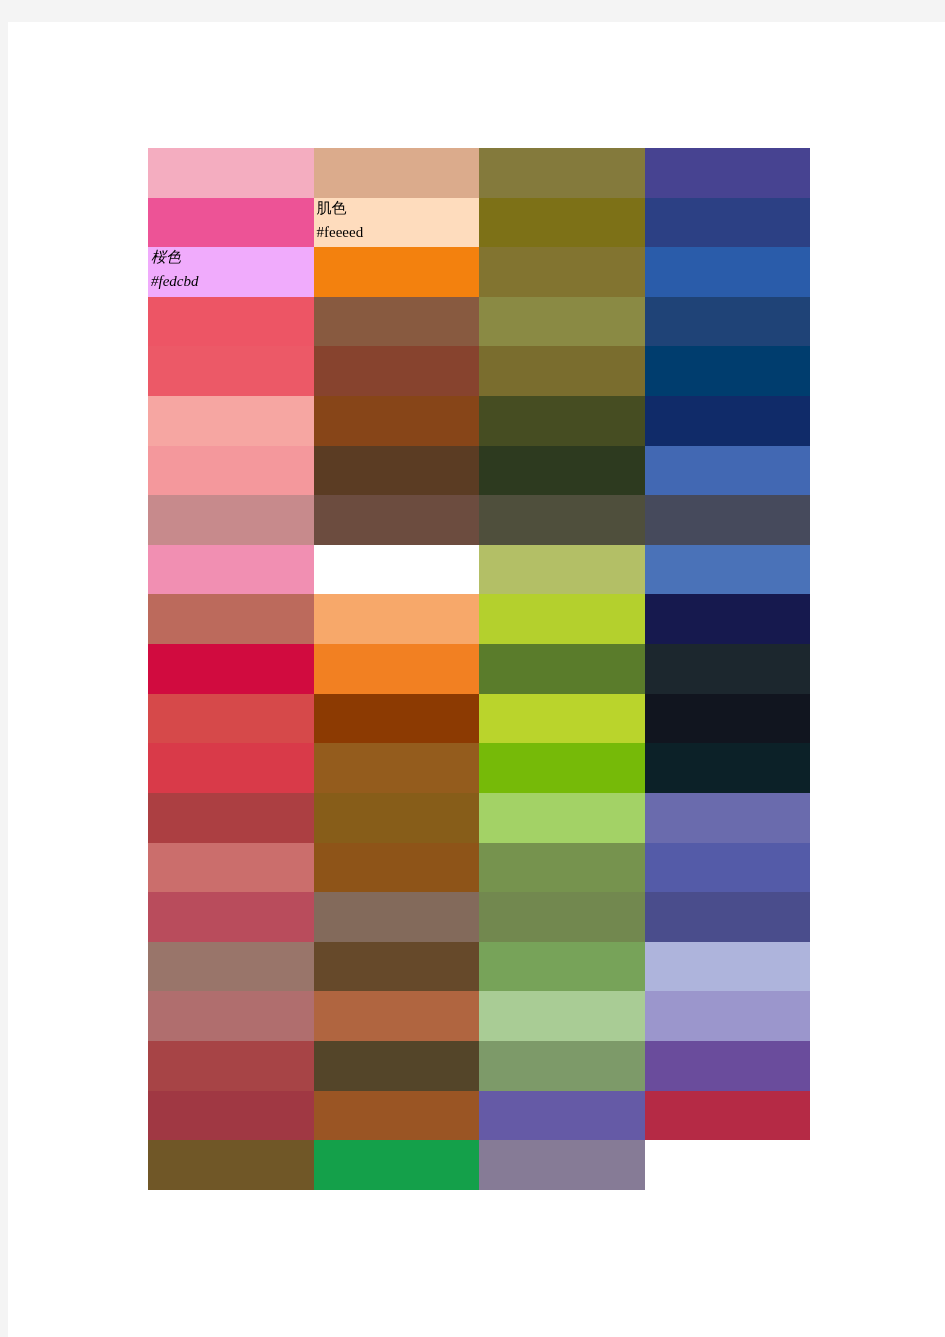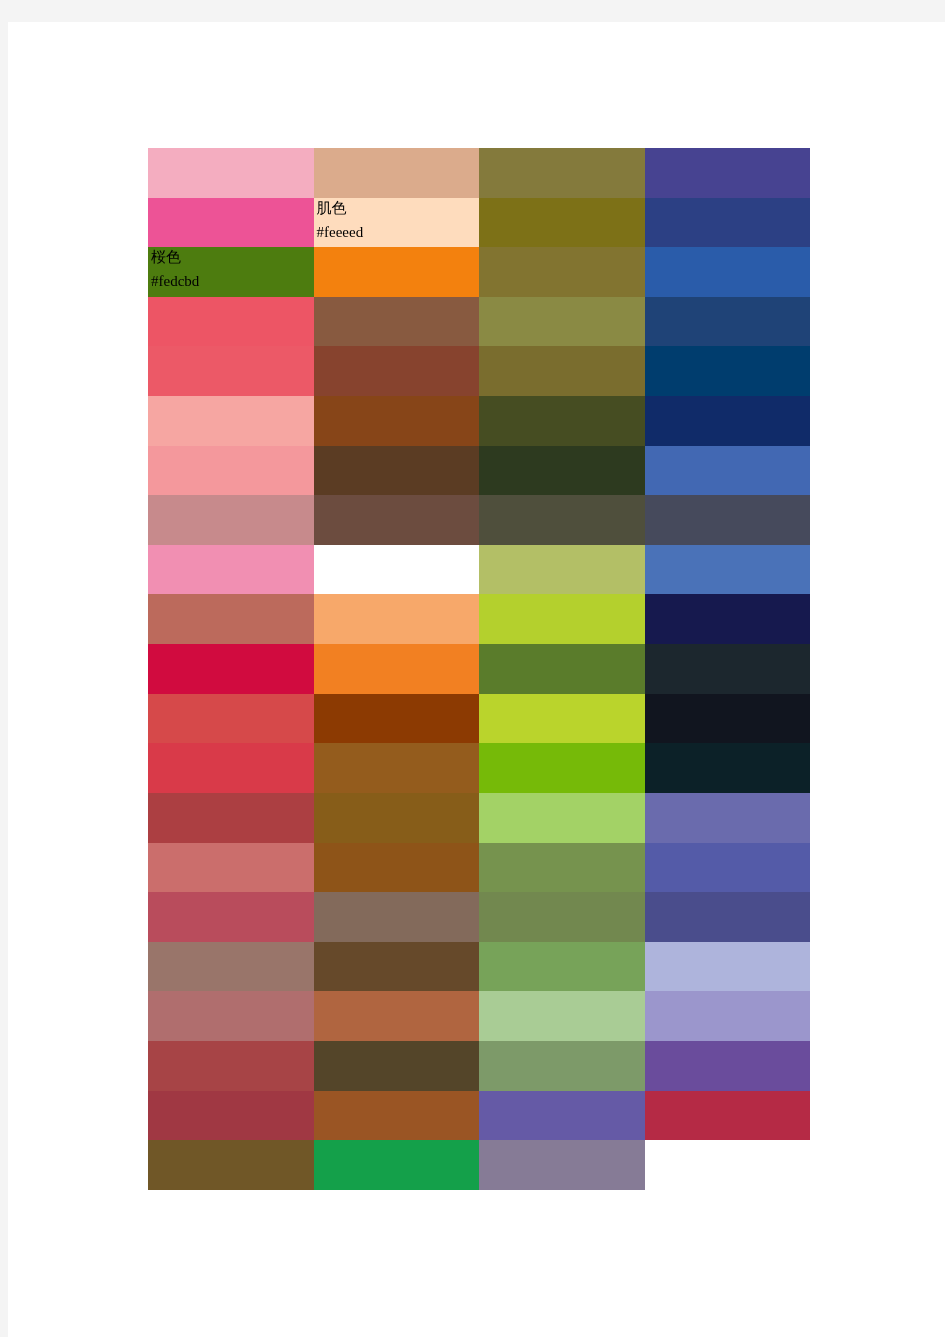--- a/index.html
+++ b/index.html
@@ -74,21 +74,21 @@
       <div class="swatch" style="background: rgb(71, 67, 145);"></div>
       <div class="swatch" style="background: rgb(237, 83, 150);"></div>
       <div class="swatch" style="background: rgb(254, 220, 189);">
         <div class="swatch-label">
           <span class="swatch-name">肌色</span>
           <span class="swatch-hex">#feeeed</span>
         </div>
       </div>
       <div class="swatch" style="background: rgb(125, 113, 23);"></div>
       <div class="swatch" style="background: rgb(44, 64, 132);"></div>
-      <div class="swatch" style="background: #4d7c0f;">
+      <div class="swatch" style="background: #f0abfc; font-style: italic;">
         <div class="swatch-label">
           <span class="swatch-name">桜色</span>
           <span class="swatch-hex">#fedcbd</span>
         </div>
       </div>
       <div class="swatch" style="background: rgb(243, 129, 14);"></div>
       <div class="swatch" style="background: rgb(130, 116, 48);"></div>
       <div class="swatch" style="background: rgb(42, 92, 170);"></div>
       <div class="swatch" style="background: rgb(237, 85, 101);"></div>
       <div class="swatch" style="background: rgb(136, 90, 64);"></div>

